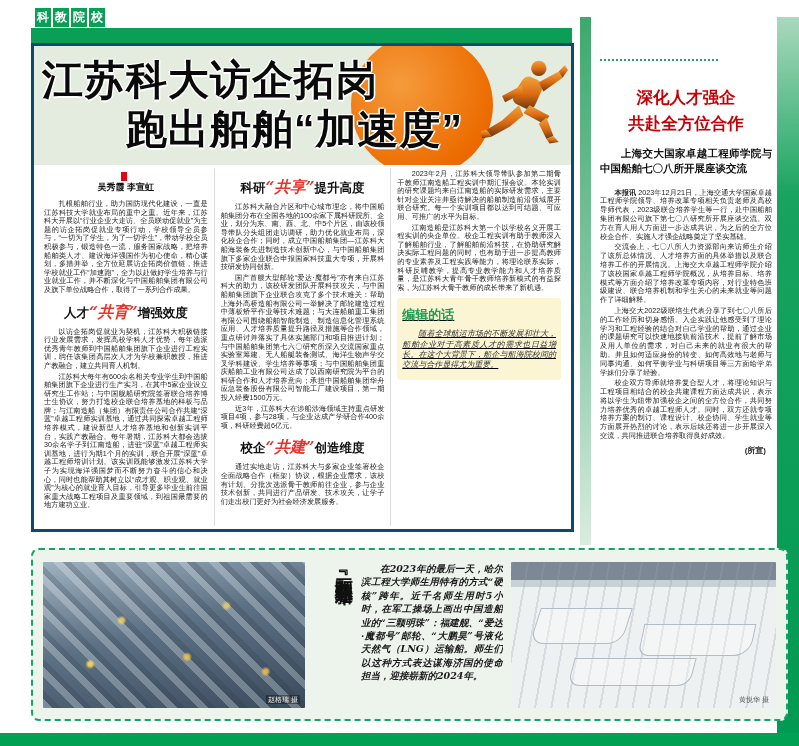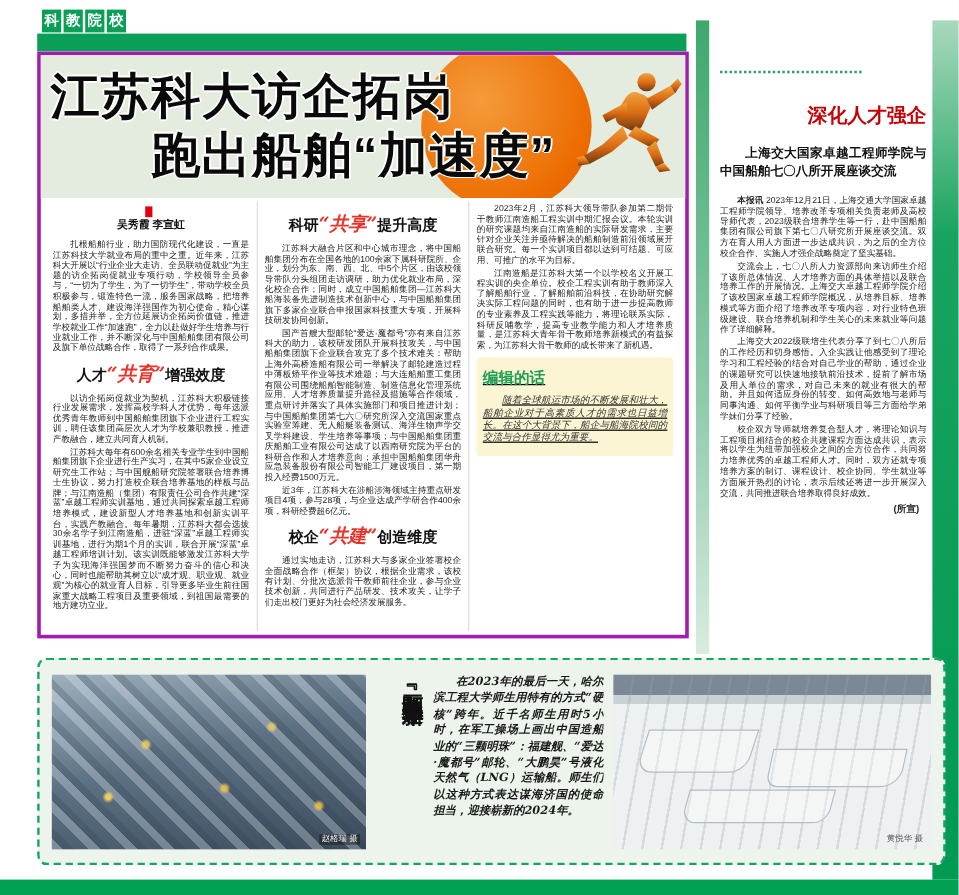--- a/index.html
+++ b/index.html
@@ -4,21 +4,21 @@
 <style>
   html,body{margin:0;padding:0;background:#f2f2f2;}
   .page{position:relative;width:799px;height:746px;background:#ffffff;overflow:hidden;
         font-family:"Liberation Sans","DejaVu Sans",sans-serif;}
   
   .logo{position:absolute;left:35px;top:8px;display:flex;gap:2px;}
   .logo span{display:block;width:16px;height:19px;background:#0a9e57;color:#fff;
              font-size:12px;font-weight:bold;text-align:center;line-height:19px;}
   .logo-bar{position:absolute;left:31px;top:28px;width:541px;height:15px;background:#0a9e57;}
   
-  .red-box{position:absolute;left:31px;top:43px;width:543px;height:489px;border:3px solid #a21caf;
+  .red-box{position:absolute;left:31px;top:43px;width:543px;height:489px;border:3px solid #0c4a6e;
            background:#fff;box-sizing:border-box;}
   .headline{position:relative;height:119px;background:#e3ecdf;overflow:hidden;}
   .orange-circle{position:absolute;right:78px;top:-12px;width:142px;height:142px;border-radius:50%;
                  background:radial-gradient(circle at 35% 35%, #f59b3c, #ec6c00 70%, #e85400);}
   .runner{position:absolute;right:0;top:2px;width:92px;height:116px;}
   .hl{position:absolute;font-weight:900;color:#0a0a0a;font-size:41px;letter-spacing:1px;line-height:1;
       text-shadow:1.5px 0 #fff,-1.5px 0 #fff,0 1.5px #fff,0 -1.5px #fff,1px 1px #fff,-1px -1px #fff;}
   .hl1{left:8px;top:14px;}
   .hl2{left:92px;top:63px;}
   
@@ -42,21 +42,21 @@
   .right-edge{position:absolute;left:777px;top:17px;width:22px;height:716px;
         background:linear-gradient(180deg,#a9d9bd,#18a35f 25%,#009a52);}
   .bottom-bar{position:absolute;left:0;top:733px;width:799px;height:13px;background:#00a153;}
   
   .right-col{position:absolute;left:600px;top:55px;width:172px;height:492px;overflow:hidden;}
   .sec-header{display:flex;align-items:center;gap:4px;}
   .bar1{width:5px;height:14px;background:#0a9e57;}
   .bar2{width:5px;height:14px;background:#5cbb85;}
   .sec-header b{font-size:11.5px;color:#222;}
   .dotted{width:118px;border-bottom:2px dotted #2aa164;margin-top:4px;}
-  .rc-title{color:#c50006;font-size:16.5px;font-weight:900;text-align:right;line-height:1.55;margin-top:24px;}
+  .rc-title{color:#c50006;font-size:16.5px;font-weight:900;text-align:center;line-height:1.55;margin-top:24px;}
   .rc-sub{font-size:10.5px;font-weight:bold;color:#111;text-indent:2em;line-height:1.45;
           text-align:justify;margin-top:10px;}
   .rc-body{margin-top:12px;}
   .rc-body p{margin:0 0 2px;font-size:7.2px;line-height:8.8px;color:#222;text-align:justify;text-indent:2em;}
   .rc-body .lead{font-weight:bold;}
   .rc-sign{text-align:right;font-size:8px;font-weight:bold;color:#222;margin-top:4px;padding-right:6px;}
   
   .bottom-box{position:absolute;left:31px;top:548px;width:757px;height:173px;box-sizing:border-box;
               border:2px dashed #16a566;border-radius:8px;background:#edf4ec;
               display:flex;gap:8px;padding:12px 10px;}
@@ -169,20 +169,21 @@
   </div>
 
   <div class="vsep"></div>
   <div class="right-edge"></div>
   <div class="bottom-bar"></div>
 
   <div class="right-col">
     <div class="dotted"></div>
     <div class="rc-title">
       <div>深化人才强企</div>
+      <div>共赴全方位合作</div>
     </div>
     <p class="rc-sub">上海交大国家卓越工程师学院与中国船舶七〇八所开展座谈交流</p>
     <div class="rc-body">
       <p><span class="lead">本报讯</span> <span>2023年12月21日，上海交通大学国家卓越工程师学院领导、培养改革专项相关负责老师及高校导师代表，2023级联合培养学生等一行，赴中国船舶集团有限公司旗下第七〇八研究所开展座谈交流。双方在育人用人方面进一步达成共识，为之后的全方位校企合作、实施人才强企战略奠定了坚实基础。</span></p>
       <p>交流会上，七〇八所人力资源部向来访师生介绍了该所总体情况、人才培养方面的具体举措以及联合培养工作的开展情况。上海交大卓越工程师学院介绍了该校国家卓越工程师学院概况，从培养目标、培养模式等方面介绍了培养改革专项内容，对行业特色班级建设、联合培养机制和学生关心的未来就业等问题作了详细解释。</p>
       <p>上海交大2022级联培生代表分享了到七〇八所后的工作经历和切身感悟。入企实践让他感受到了理论学习和工程经验的结合对自己学业的帮助，通过企业的课题研究可以快速地接轨前沿技术，提前了解市场及用人单位的需求，对自己未来的就业有很大的帮助。并且如何适应身份的转变、如何高效地与老师与同事沟通、如何平衡学业与科研项目等三方面给学弟学妹们分享了经验。</p>
       <p>校企双方导师就培养复合型人才，将理论知识与工程项目相结合的校企共建课程方面达成共识，表示将以学生为纽带加强校企之间的全方位合作，共同努力培养优秀的卓越工程师人才。同时，双方还就专项培养方案的制订、课程设计、校企协同、学生就业等方面展开热烈的讨论，表示后续还将进一步开展深入交流，共同推进联合培养取得良好成效。</p>
       <div class="rc-sign">(所宣)</div>
     </div>
   </div>

